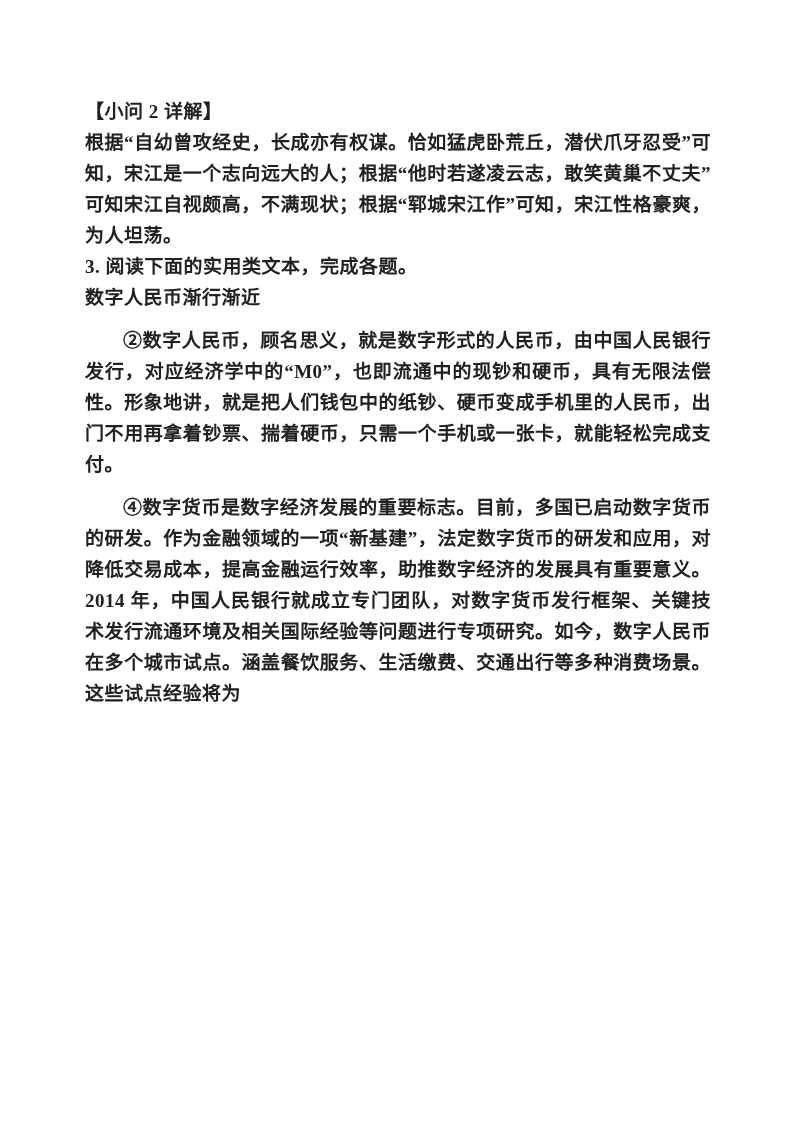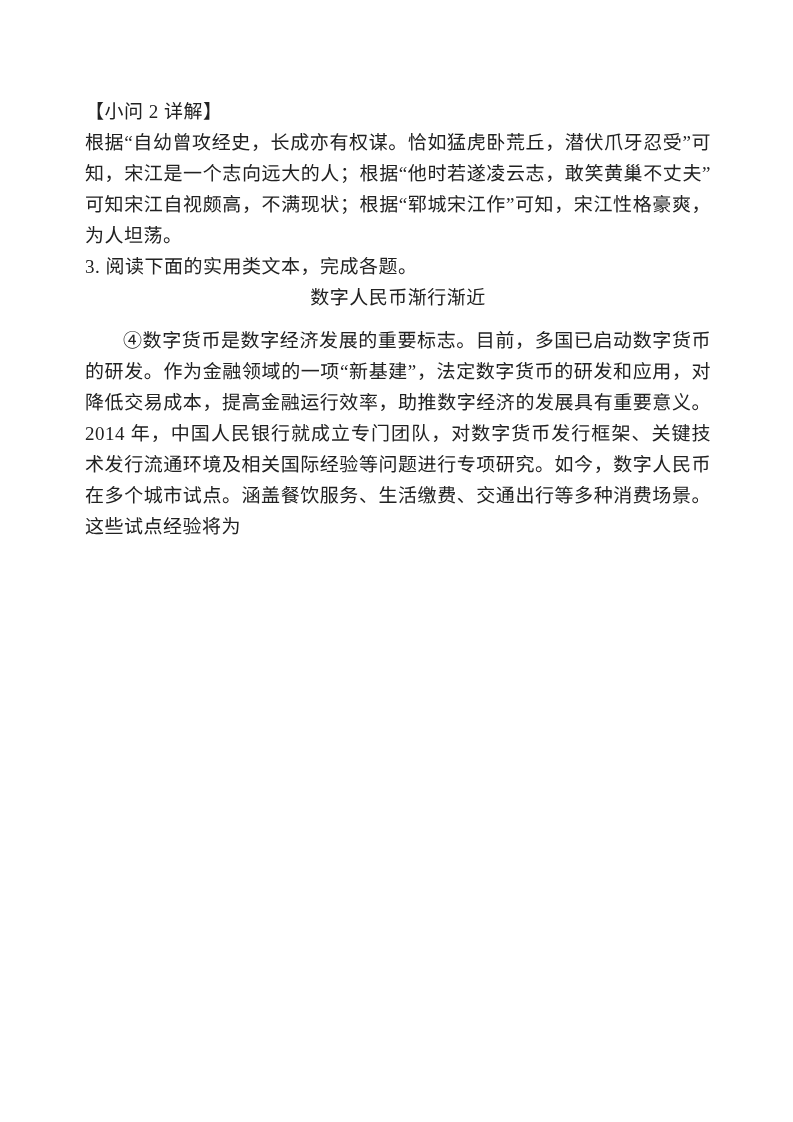--- a/index.html
+++ b/index.html
@@ -8,37 +8,38 @@
     background: #ffffff;
   }
   .page {
     position: relative;
     width: 793px;
     height: 1044px;
     background: #ffffff;
     overflow: hidden;
     font-family: "Liberation Serif", "DejaVu Serif", serif;
     color: #212121;
+    font-weight: bold;
   }
   .doc-content {
     position: absolute;
     left: 85px;
     top: 96px;
     width: 626px;
     font-size: 19px;
     line-height: 31px;
     text-align: justify;
     letter-spacing: 0.5px;
   }
   .doc-line {
     margin: 0;
   }
   .article-title {
     margin: 0;
-    text-align: center;
+    text-align: left;
   }
   .article-para {
     margin: 12px 0 0 0;
     text-indent: 2em;
   }
   .footer {
     position: absolute;
     left: 0;
     right: 0;
     top: 1068px;
@@ -60,20 +61,21 @@
 
 
     <p class="doc-line">根据“自幼曾攻经史，长成亦有权谋。恰如猛虎卧荒丘，潜伏爪牙忍受”可知，宋江是一个志向远大的人；根据“他时若遂凌云志，敢笑黄巢不丈夫”可知宋江自视颇高，不满现状；根据“郓城宋江作”可知，宋江性格豪爽，为人坦荡。</p>
 
 
     <p class="doc-line">3. 阅读下面的实用类文本，完成各题。</p>
 
     <p class="article-title">数字人民币渐行渐近</p>
 
 
+    <p class="article-para">②数字人民币，顾名思义，就是数字形式的人民币，由中国人民银行发行，对应经济学中的“M0”，也即流通中的现钞和硬币，具有无限法偿性。形象地讲，就是把人们钱包中的纸钞、硬币变成手机里的人民币，出门不用再拿着钞票、揣着硬币，只需一个手机或一张卡，就能轻松完成支付。</p>
 
 
     <p class="article-para">④数字货币是数字经济发展的重要标志。目前，多国已启动数字货币的研发。作为金融领域的一项“新基建”，法定数字货币的研发和应用，对降低交易成本，提高金融运行效率，助推数字经济的发展具有重要意义。2014 年，中国人民银行就成立专门团队，对数字货币发行框架、关键技术发行流通环境及相关国际经验等问题进行专项研究。如今，数字人民币在多个城市试点。涵盖餐饮服务、生活缴费、交通出行等多种消费场景。这些试点经验将为</p>
 
   </div>
 
   <div class="footer">有渔有礼 https://www.nzxwl.net</div>
 </div>
 
 </body></html>

